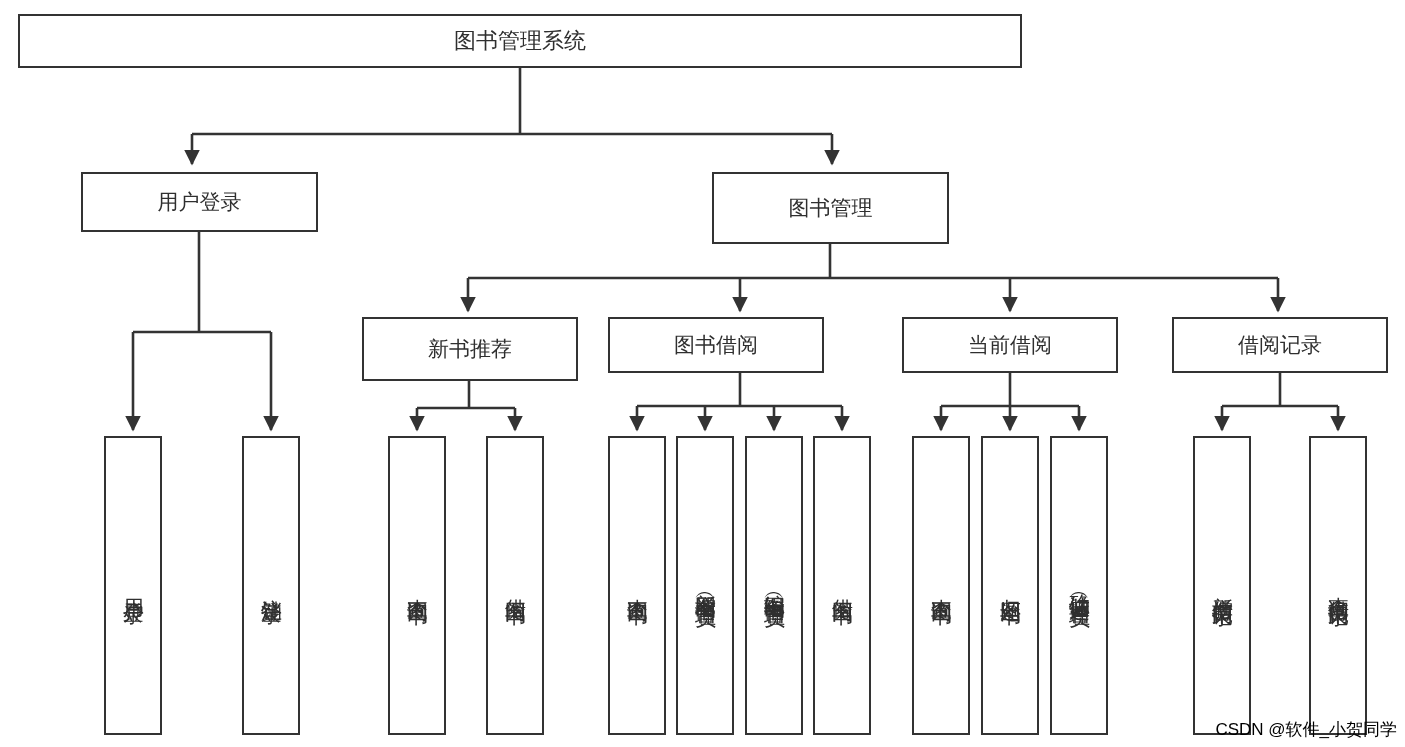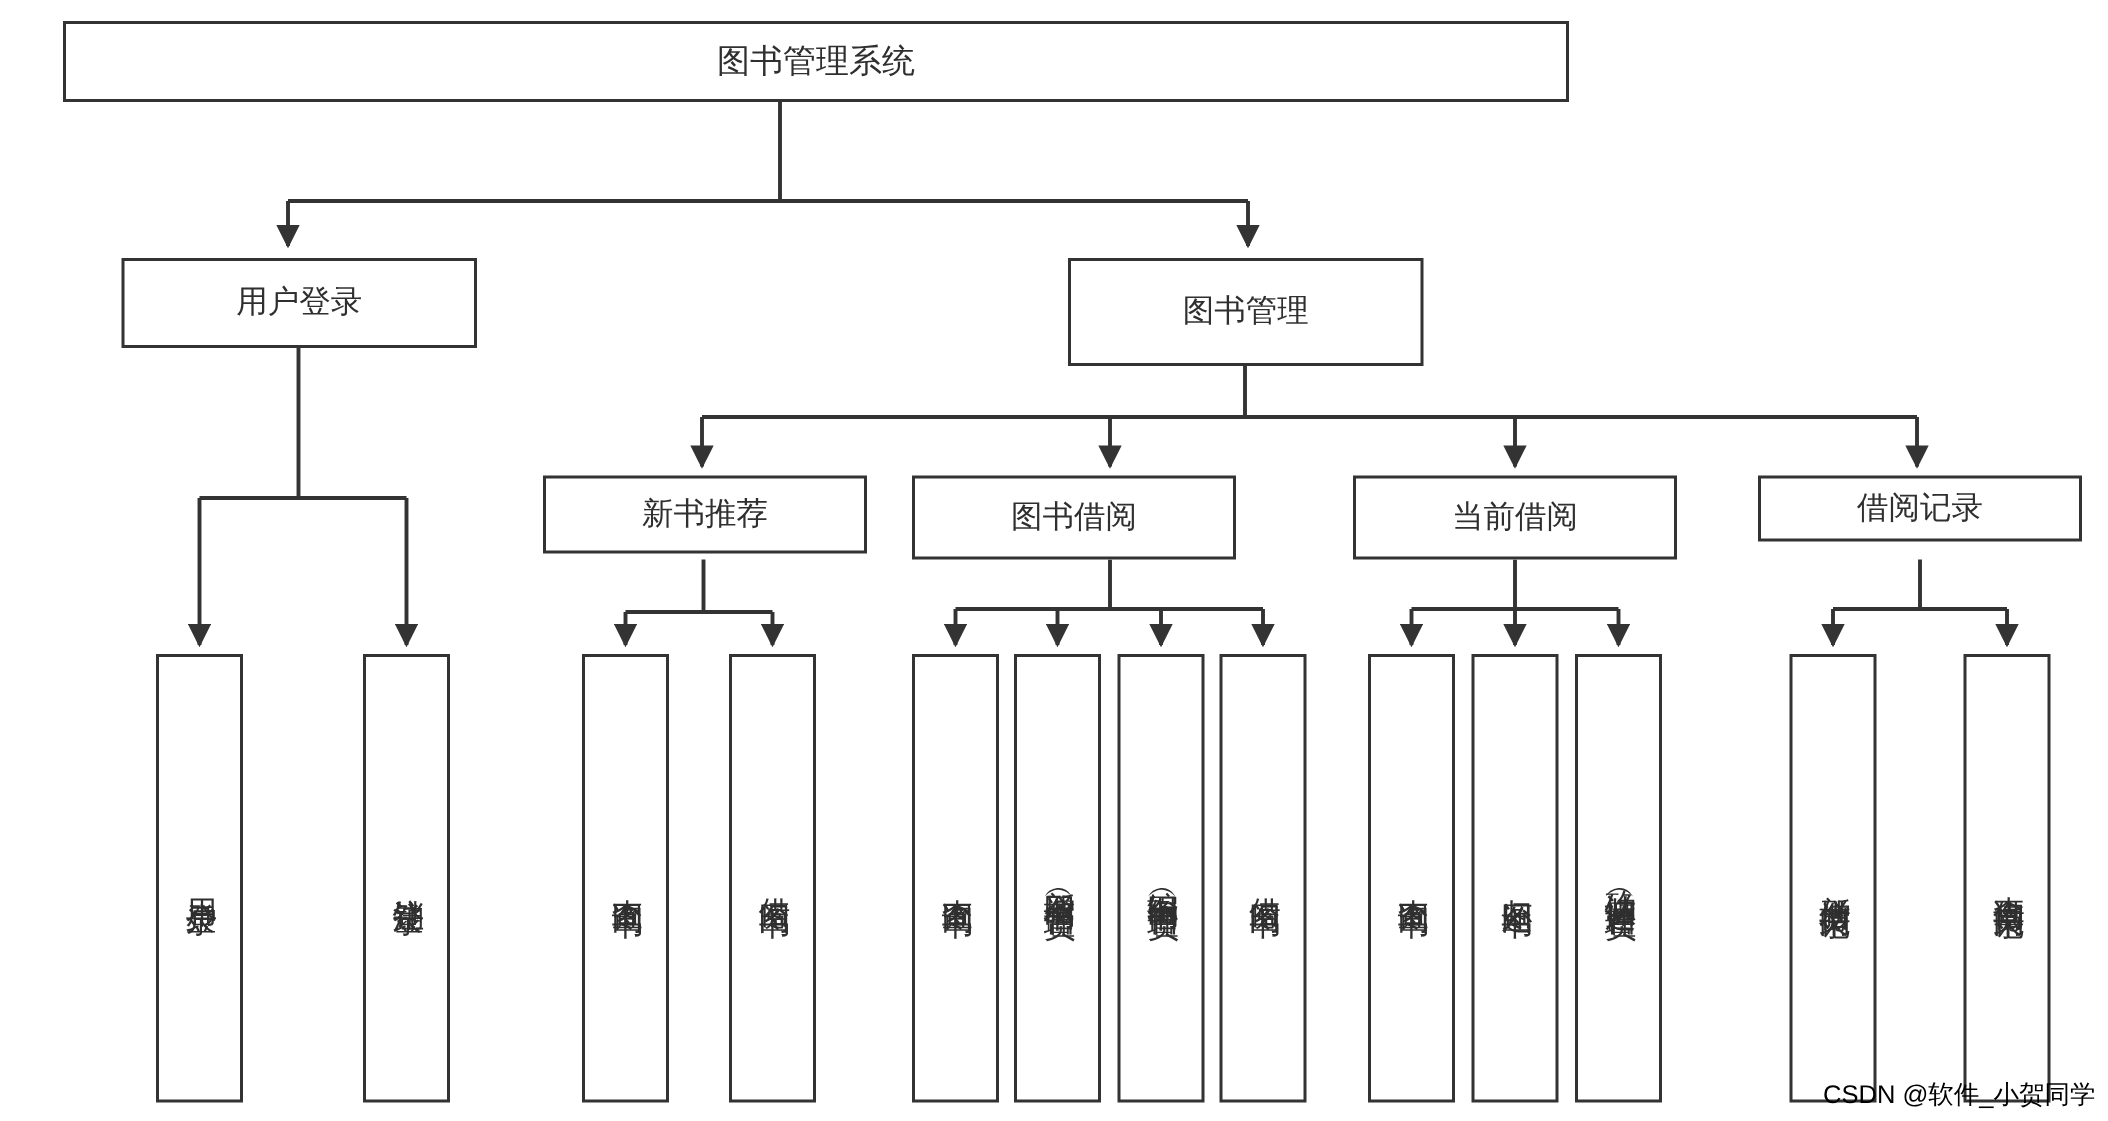--- a/index.html
+++ b/index.html
@@ -38,21 +38,20 @@
     justify-content: center;
     text-align: center;
     line-height: 1.18;
     z-index: 2;
   }
   .node.h {
     font-size: 21px;
   }
   .node.root {
     font-size: 22px;
-    margin-left: 24px;
   }
   .node.v {
     writing-mode: vertical-rl;
     text-orientation: upright;
     font-size: 21px;
     letter-spacing: 2px;
     padding: 4px 0;
   }
   .node.v .vtext {
     writing-mode: vertical-rl;
@@ -128,30 +127,30 @@
     <span>图书管理系统</span>
   </div>
 
   <div class="node h" style="left:81px; top:172px; width:237px; height:60px;">
     <span>用户登录</span>
   </div>
   <div class="node h" style="left:712px; top:172px; width:237px; height:72px;">
     <span>图书管理</span>
   </div>
 
-  <div class="node h" style="left:362px; top:317px; width:216px; height:52px;">
+  <div class="node h" style="left:362px; top:317px; width:216px; height:64px;">
     <span>新书推荐</span>
   </div>
   <div class="node h" style="left:608px; top:317px; width:216px; height:56px;">
     <span>图书借阅</span>
   </div>
   <div class="node h" style="left:902px; top:317px; width:216px; height:56px;">
     <span>当前借阅</span>
   </div>
-  <div class="node h" style="left:1172px; top:317px; width:216px; height:44px;">
+  <div class="node h" style="left:1172px; top:317px; width:216px; height:56px;">
     <span>借阅记录</span>
   </div>
 
   <div class="node v" style="left:104px; top:436px; width:58px; height:299px;">
     <span class="vtext">用户登录</span>
   </div>
   <div class="node v" style="left:242px; top:436px; width:58px; height:299px;">
     <span class="vtext">注销登录</span>
   </div>
 

